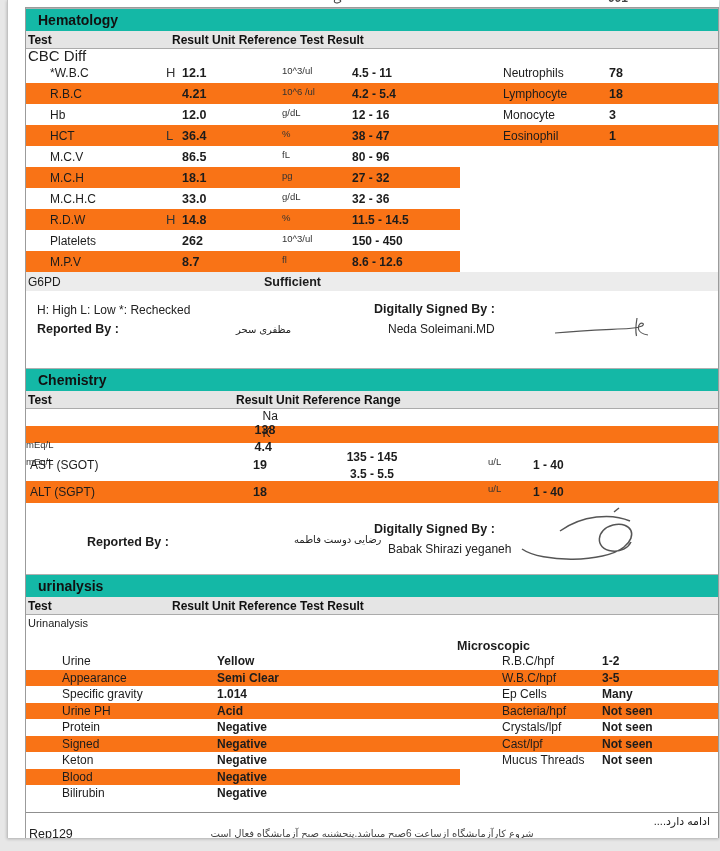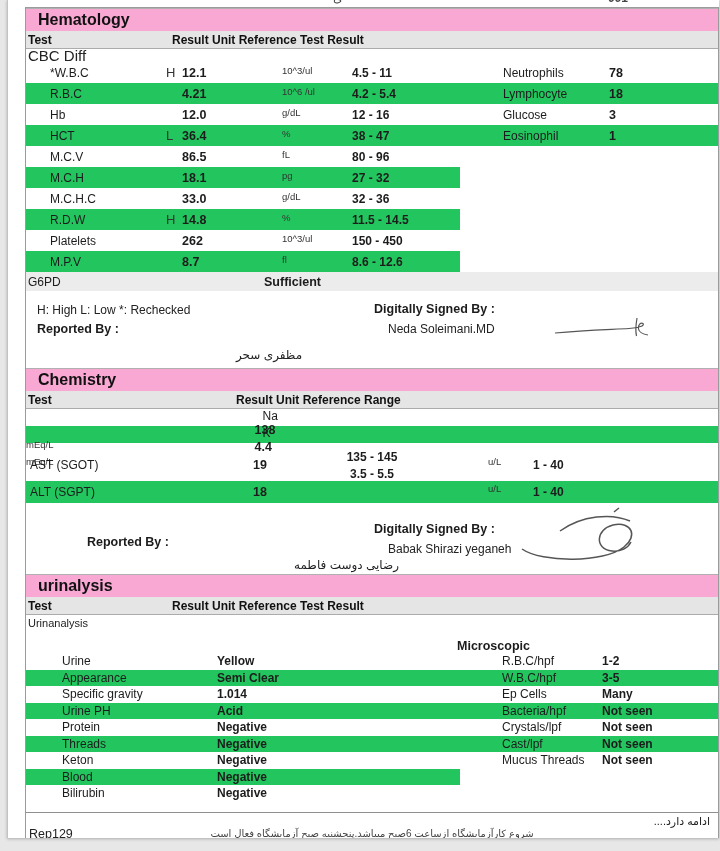--- a/index.html
+++ b/index.html
@@ -17,30 +17,30 @@
   .topstrip{height:7px;overflow:hidden;position:relative;font-size:12px;color:#444;}
   .topstrip span{position:absolute;top:-9px;}
   .frag-a{left:325px;}
   .frag-b{left:600px;font-weight:bold;}
   .report{
     margin-left:17px;width:692px;
     border-left:1px solid #9b9b9b;border-right:1px solid #9b9b9b;border-top:1px solid #9b9b9b;
     background:#fff;
   }
   .secbar{
-    height:22px;background:#f9a8d4;border-top:1px solid #b0b0b0;
+    height:22px;background:#14b8a6;border-top:1px solid #b0b0b0;
     display:flex;align-items:center;padding-left:12px;
-    font-weight:bold;font-size:16px;color:#111;
+    font-weight:bold;font-size:14px;color:#111;
   }
   .colhdr{
     height:17px;background:#e5e5e5;border-bottom:1px solid #ababab;
     display:flex;align-items:center;font-weight:bold;font-size:12px;color:#111;
   }
   .colhdr .h-test{width:144px;padding-left:2px;}
-  .zeb{background:#22c55e;}
+  .zeb{background:#f97316;}
   
   .hema-body{display:flex;}
   .hema-left{width:434px;}
   .hema-right{flex:1;}
   .grouplbl{height:13px;font-size:15px;display:flex;align-items:center;padding-left:2px;color:#222;}
   .hrow{display:flex;align-items:center;height:21px;font-size:12px;}
   .c-name{width:140px;padding-left:24px;box-sizing:border-box;}
   .c-flag{width:16px;font-size:13px;color:#333;}
   .c-res{width:100px;font-weight:bold;font-size:12.5px;}
   .c-unit{width:70px;font-size:9.5px;align-self:flex-start;padding-top:3px;color:#333;}
@@ -49,21 +49,21 @@
   .d-label{width:106px;padding-left:43px;box-sizing:content-box;}
   .d-val{font-weight:bold;font-size:12.5px;}
   .g6pd{height:19px;background:#ececec;display:flex;align-items:center;font-size:12px;}
   .g6pd .g-name{width:236px;padding-left:2px;}
   .g6pd .g-val{font-weight:bold;font-size:12.5px;}
   
   .noteblock{position:relative;height:77px;font-size:12px;}
   .legend{position:absolute;left:11px;top:12px;font-size:12px;color:#222;}
   .repby{position:absolute;left:11px;top:31px;font-weight:bold;font-size:12.5px;}
   .repby2{position:absolute;left:61px;top:32px;font-weight:bold;font-size:12.5px;}
-  .fa-name{position:absolute;font-size:12px;direction:rtl;color:#222;margin-top:24px;}
+  .fa-name{position:absolute;font-size:10px;direction:rtl;color:#222;}
   .digblock{position:absolute;left:348px;}
   .dig-l1{font-weight:bold;font-size:12.5px;}
   .dig-l2{font-size:12px;padding-left:14px;padding-top:6px;color:#222;}
   .sig{position:absolute;}
   
   .crow{display:flex;align-items:center;font-size:12px;}
   .cc-name{width:227px;padding-left:4px;box-sizing:border-box;}
   .cc-res{width:235px;font-weight:bold;font-size:12.5px;}
   .cc-unit{width:45px;font-size:9.5px;align-self:flex-start;padding-top:2px;color:#333;}
   .cc-ref{font-weight:bold;font-size:12px;}
@@ -188,21 +188,21 @@
       <div class="hema-right" style="padding-top:13px;">
         <div class="drow">
           <span class="d-label">Neutrophils</span>
           <span class="d-val">78</span>
         </div>
         <div class="drow zeb">
           <span class="d-label">Lymphocyte</span>
           <span class="d-val">18</span>
         </div>
         <div class="drow">
-          <span class="d-label">Glucose</span>
+          <span class="d-label">Monocyte</span>
           <span class="d-val">3</span>
         </div>
         <div class="drow zeb">
           <span class="d-label">Eosinophil</span>
           <span class="d-val">1</span>
         </div>
       </div>
     </div>
 
     <div class="g6pd">
@@ -302,21 +302,21 @@
         </div>
         <div class="urow zeb">
           <span class="u-label">Urine PH</span>
           <span class="u-val">Acid</span>
         </div>
         <div class="urow">
           <span class="u-label">Protein</span>
           <span class="u-val">Negative</span>
         </div>
         <div class="urow zeb">
-          <span class="u-label">Threads</span>
+          <span class="u-label">Signed</span>
           <span class="u-val">Negative</span>
         </div>
         <div class="urow">
           <span class="u-label">Keton</span>
           <span class="u-val">Negative</span>
         </div>
         <div class="urow zeb">
           <span class="u-label">Blood</span>
           <span class="u-val">Negative</span>
         </div>

